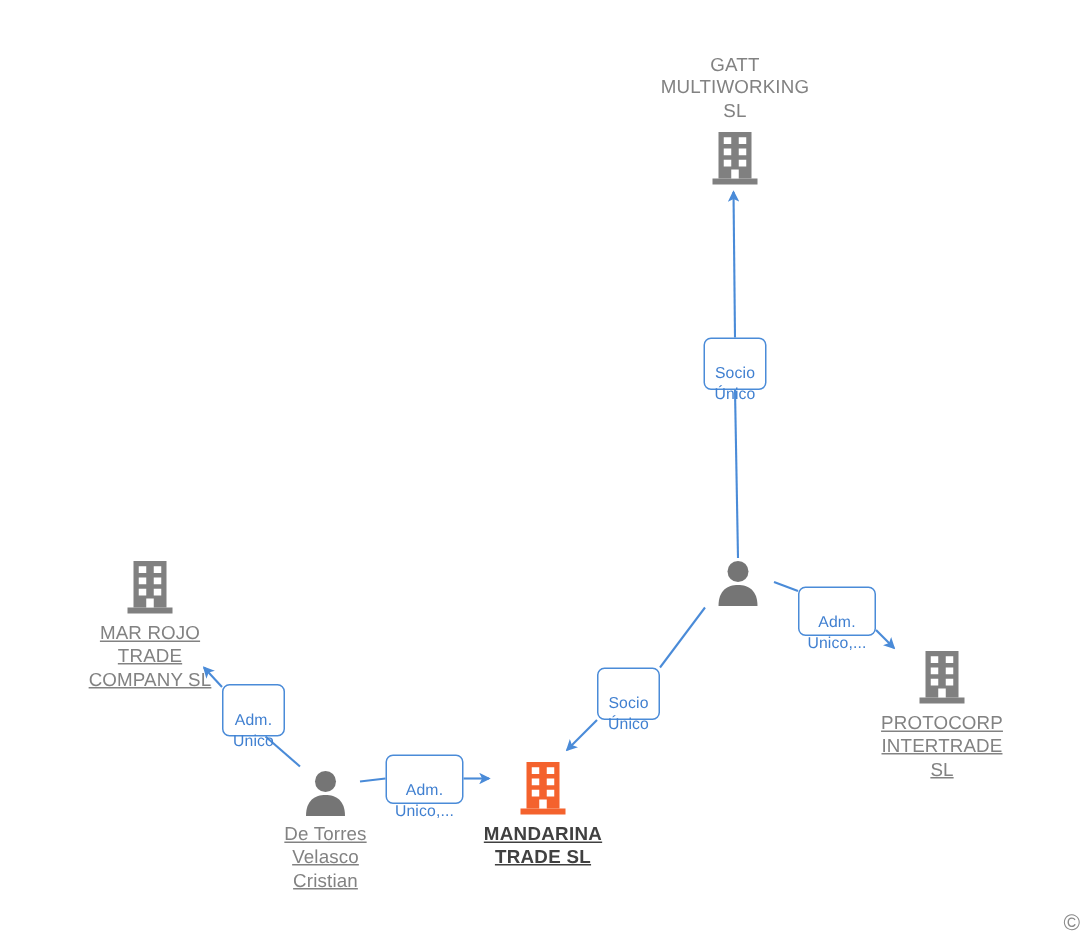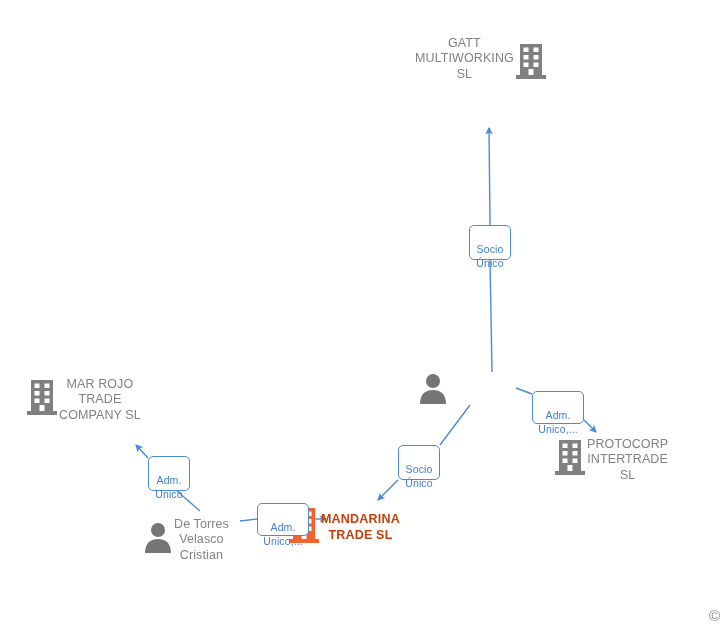--- a/index.html
+++ b/index.html
@@ -21,44 +21,44 @@
     position: absolute;
     left: 0;
     top: 0;
     width: 728px;
     height: 630px;
     pointer-events: none;
   }
   .node {
     position: absolute;
     display: flex;
-    flex-direction: row;
+    flex-direction: column;
     align-items: center;
     width: 150px;
     margin-left: -75px;
     text-align: center;
     line-height: 1.22;
   }
   .node-label {
     font-size: 12.5px;
     color: #828282;
     letter-spacing: 0.1px;
     white-space: pre-line;
   }
   .node-label.focus {
-    color: #c2410c;
+    color: #404040;
     font-weight: bold;
     letter-spacing: 0.2px;
   }
   .icon-wrap {
     display: block;
     line-height: 0;
   }
   .label-above .node-label { margin-bottom: 4px; }
-  .label-below .node-label { margin-top: 5px; }
+  .label-below .node-label { margin-top: 5px; text-decoration: underline; }
 
   .edge-label {
     position: absolute;
     box-sizing: border-box;
     border: 1.3px solid #4a8bd8;
     border-radius: 5px;
     background: #ffffff;
     color: #3f7fd0;
     font-size: 10.5px;
     line-height: 1.35;

